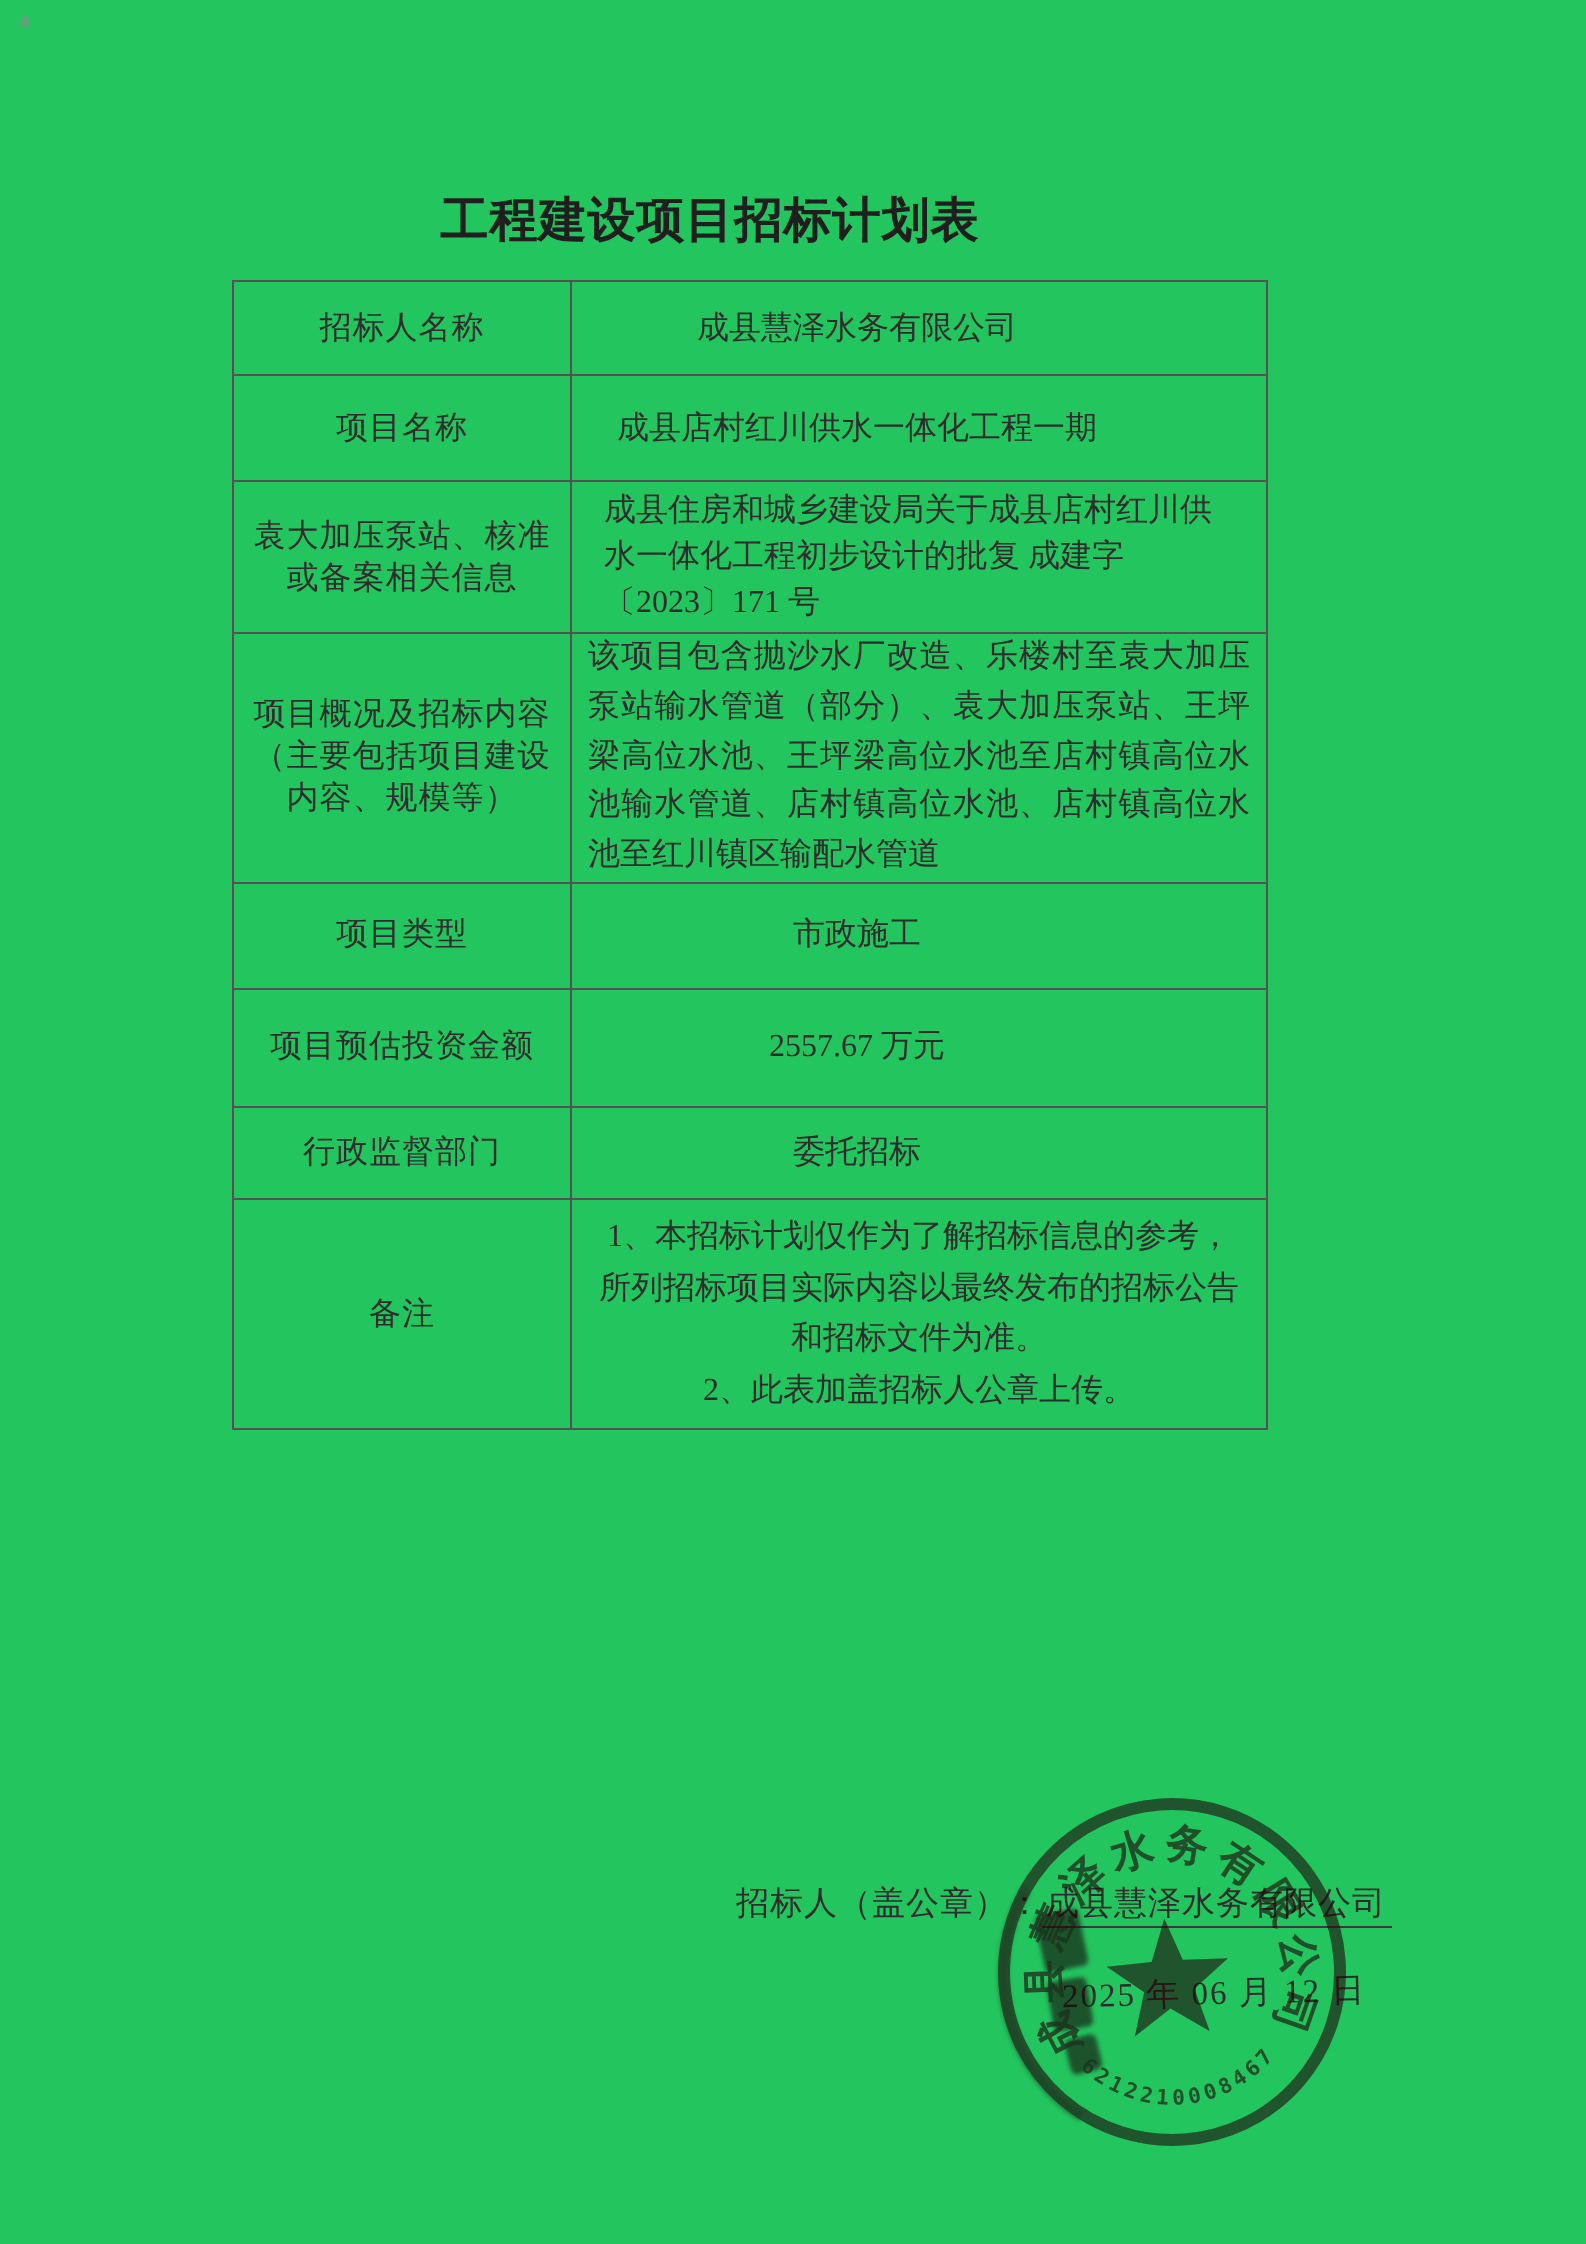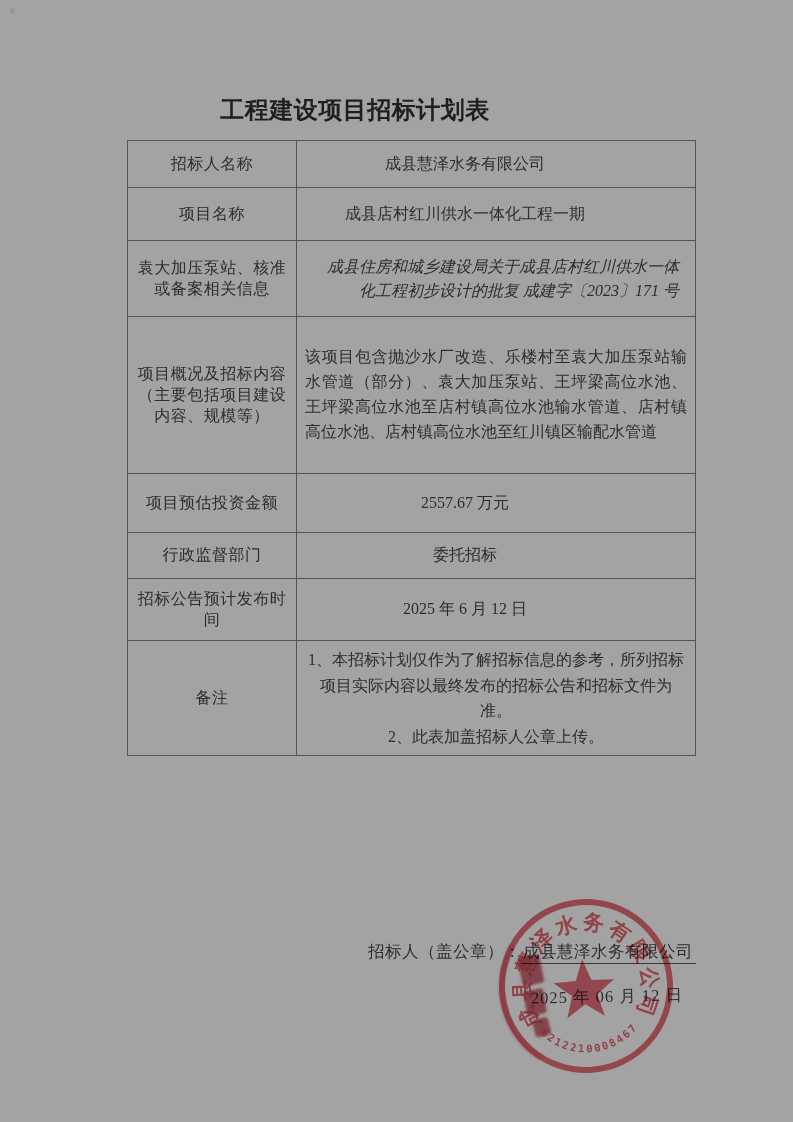--- a/index.html
+++ b/index.html
@@ -1,70 +1,69 @@
 <!DOCTYPE html>
 <html><head>
 <meta charset="utf-8">
 <style>
   html,body{margin:0;padding:0;background:#e9e9e9;}
   .sheet{
     position:relative;
     width:793px;height:1122px;
     margin:0 auto;
-    background:#a3a3a3;
+    background:#22c55e;
     overflow:hidden;
     font-family:"Liberation Serif","DejaVu Serif",serif;
     color:#2d2d2d;
   }
   .speck{position:absolute;background:#8a8a8a;border-radius:50%;opacity:.55;}
 
   .doc-title{
     position:absolute;
     left:0;top:94px;width:710px;
     text-align:center;
     font-size:24px;
     font-weight:bold;
     letter-spacing:0.5px;
     color:#1f1f1f;
     margin:0;
   }
 
   table.tender{
     position:absolute;
-    left:127px;top:140px;
-    width:569px;
+    left:116px;top:140px;
+    width:518px;
     border-collapse:collapse;
     table-layout:fixed;
   }
   table.tender td{
     border:1.5px solid #535353;
     font-size:16px;
     vertical-align:middle;
     color:#2d2d2d;
   }
   td.lbl{
     text-align:center;
     font-size:15px;
     letter-spacing:0.5px;
     padding:0 3px;
   }
   td.val{
     text-align:center;
     padding:0 70px 0 8px; 
   }
   td.val-wide{
-    text-align:right;
+    text-align:left;
     padding:2px 16px;
     line-height:1.45;
-    font-style:italic;
   }
   td.val-just{
     text-align:justify;
     text-justify:inter-character;
-    padding:19px 8px;
+    padding:0 8px;
     line-height:1.55;
   }
   td.val-remark{
     text-align:center;
     vertical-align:middle;
     padding:6px 10px;
     line-height:1.6;
   }
   
   tr.r0  td{height:46px}
@@ -133,31 +132,31 @@
         <td class="val">成县店村红川供水一体化工程一期</td>
       </tr>
       <tr class="r3">
         <td class="lbl">袁大加压泵站、核准或备案相关信息</td>
         <td class="val-wide">成县住房和城乡建设局关于成县店村红川供水一体化工程初步设计的批复 成建字〔2023〕171 号</td>
       </tr>
       <tr class="r4">
         <td class="lbl">项目概况及招标内容（主要包括项目建设内容、规模等）</td>
         <td class="val-just">该项目包含抛沙水厂改造、乐楼村至袁大加压泵站输水管道（部分）、袁大加压泵站、王坪梁高位水池、王坪梁高位水池至店村镇高位水池输水管道、店村镇高位水池、店村镇高位水池至红川镇区输配水管道</td>
       </tr>
+      <tr class="r5">
+        <td class="lbl">项目类型</td>
+        <td class="val">市政施工</td>
+      </tr>
       <tr class="r6">
         <td class="lbl">项目预估投资金额</td>
         <td class="val">2557.67 万元</td>
       </tr>
       <tr class="r7">
         <td class="lbl">行政监督部门</td>
         <td class="val">委托招标</td>
-      </tr>
-      <tr class="r9">
-        <td class="lbl">招标公告预计发布时间</td>
-        <td class="val">2025 年 6 月 12 日</td>
       </tr>
       <tr class="r11">
         <td class="lbl">备注</td>
         <td class="val-remark">
           <div>1、本招标计划仅作为了解招标信息的参考，所列招标项目实际内容以最终发布的招标公告和招标文件为准。</div>
           <div>2、此表加盖招标人公章上传。</div>
         </td>
       </tr>
     </tbody>
   </table>

